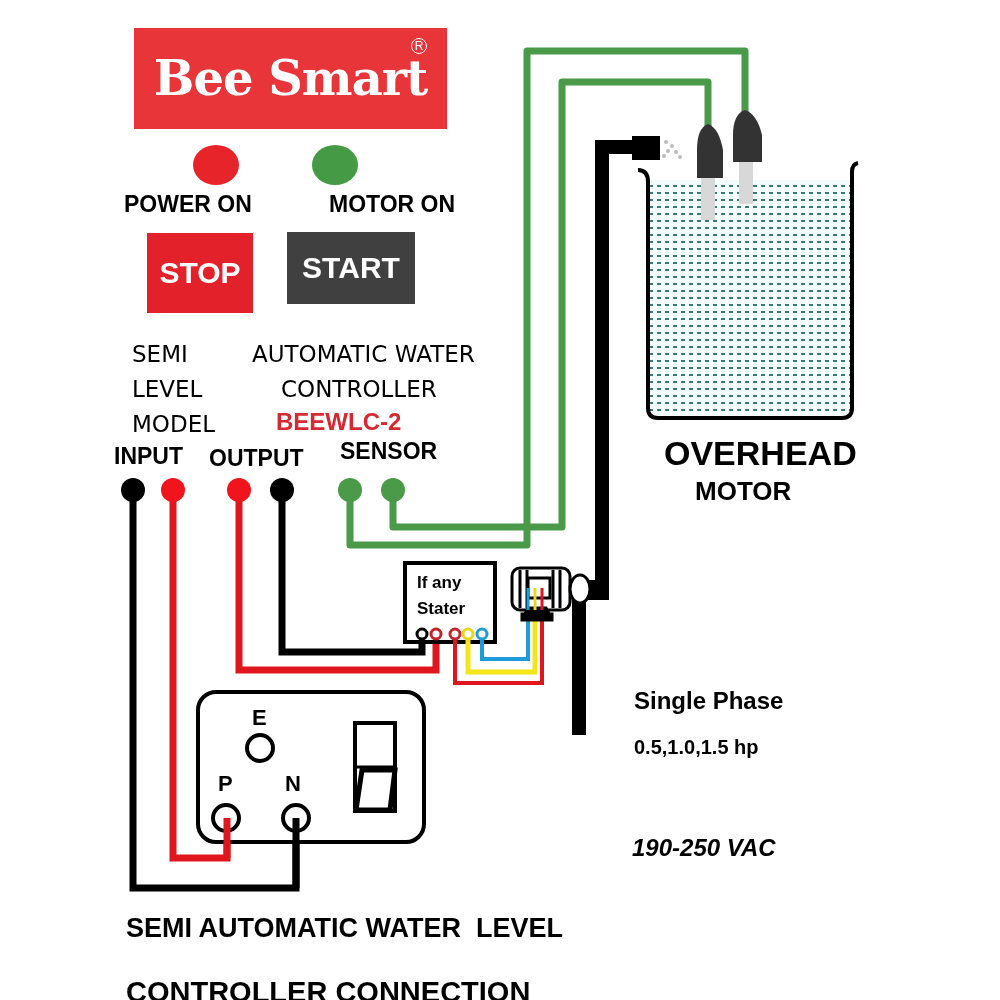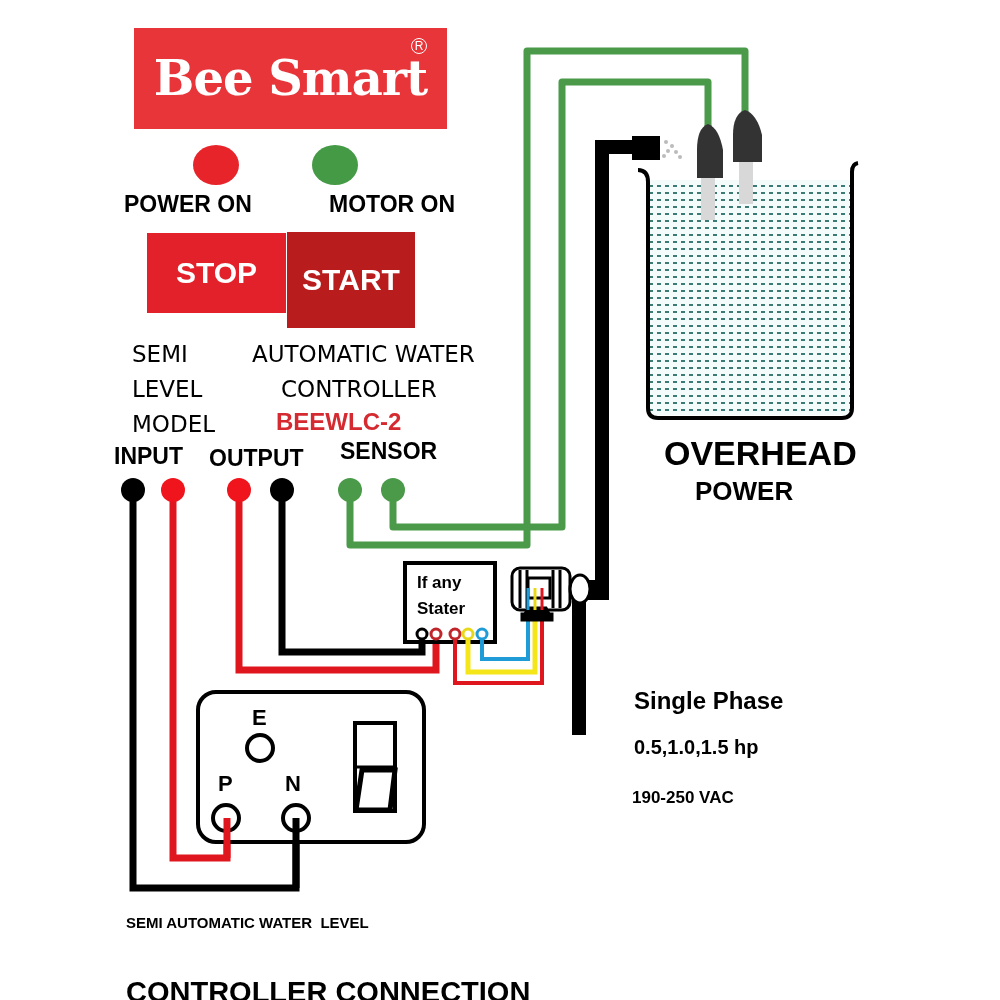--- a/index.html
+++ b/index.html
@@ -122,42 +122,42 @@
 <div class="brand">
   <div class="brand-text">Bee Smart</div>
   <div class="brand-reg">R</div>
 </div>
 
 <div class="led" style="left:193px;top:145px;background:#e8242b;"></div>
 <div class="led" style="left:312px;top:145px;background:#449a45;"></div>
 <div class="lbl" style="left:124px;top:193px;font-size:23px;">POWER ON</div>
 <div class="lbl" style="left:305px;top:193px;font-size:23px;margin-left:24px;">MOTOR ON</div>
 
-<div class="btn" style="left:147px;top:233px;width:139px;height:80px;background:#e3212a;">STOP</div>
-<div class="btn" style="left:287px;top:232px;width:128px;height:96px;background:#b91c1c;">START</div>
+<div class="btn" style="left:147px;top:233px;width:106px;height:80px;background:#e3212a;">STOP</div>
+<div class="btn" style="left:287px;top:232px;width:128px;height:72px;background:#404040;">START</div>
 
 <div class="lbl cal" style="left:132px;top:343px;font-size:23px;">SEMI</div>
 <div class="lbl cal" style="left:208px;top:343px;font-size:23px;margin-left:44px;">AUTOMATIC WATER</div>
 <div class="lbl cal" style="left:132px;top:378px;font-size:23px;">LEVEL</div>
 <div class="lbl cal" style="left:281px;top:378px;font-size:23px;">CONTROLLER</div>
 <div class="lbl cal" style="left:132px;top:413px;font-size:23px;">MODEL</div>
 <div class="lbl" style="left:276px;top:410px;font-size:24px;color:#d42a30;">BEEWLC-2</div>
 
 <div class="lbl" style="left:114px;top:445px;font-size:23px;">INPUT</div>
 <div class="lbl" style="left:209px;top:447px;font-size:23px;">OUTPUT</div>
 <div class="lbl" style="left:340px;top:440px;font-size:23px;">SENSOR</div>
 
 <div class="lbl" style="left:417px;top:574px;font-size:17px;">If any</div>
 <div class="lbl" style="left:417px;top:600px;font-size:17px;">Stater</div>
 
 <div class="lbl" style="left:252px;top:707px;font-size:22px;">E</div>
 <div class="lbl" style="left:218px;top:773px;font-size:22px;">P</div>
 <div class="lbl" style="left:285px;top:773px;font-size:22px;">N</div>
 
 <div class="lbl" style="left:664px;top:436px;font-size:34px;">OVERHEAD</div>
-<div class="lbl" style="left:695px;top:478px;font-size:26px;">POWER</div>
+<div class="lbl" style="left:695px;top:478px;font-size:26px;">MOTOR</div>
 
 <div class="lbl" style="left:634px;top:689px;font-size:24px;">Single Phase</div>
 <div class="lbl" style="left:634px;top:737px;font-size:20px;">0.5,1.0,1.5 hp</div>
-<div class="lbl" style="left:632px;top:789px;font-size:17px;">190-250 VAC</div>
+<div class="lbl" style="left:632px;top:836px;font-size:24px;font-style:italic;">190-250 VAC</div>
 
-<div class="lbl" style="left:126px;top:915px;font-size:15px;white-space:pre;">SEMI AUTOMATIC WATER  LEVEL</div>
+<div class="lbl" style="left:126px;top:915px;font-size:27px;white-space:pre;">SEMI AUTOMATIC WATER  LEVEL</div>
 <div class="lbl" style="left:126px;top:952px;font-size:29px;margin-top:26px;">CONTROLLER CONNECTION</div>
 
 </body></html>

